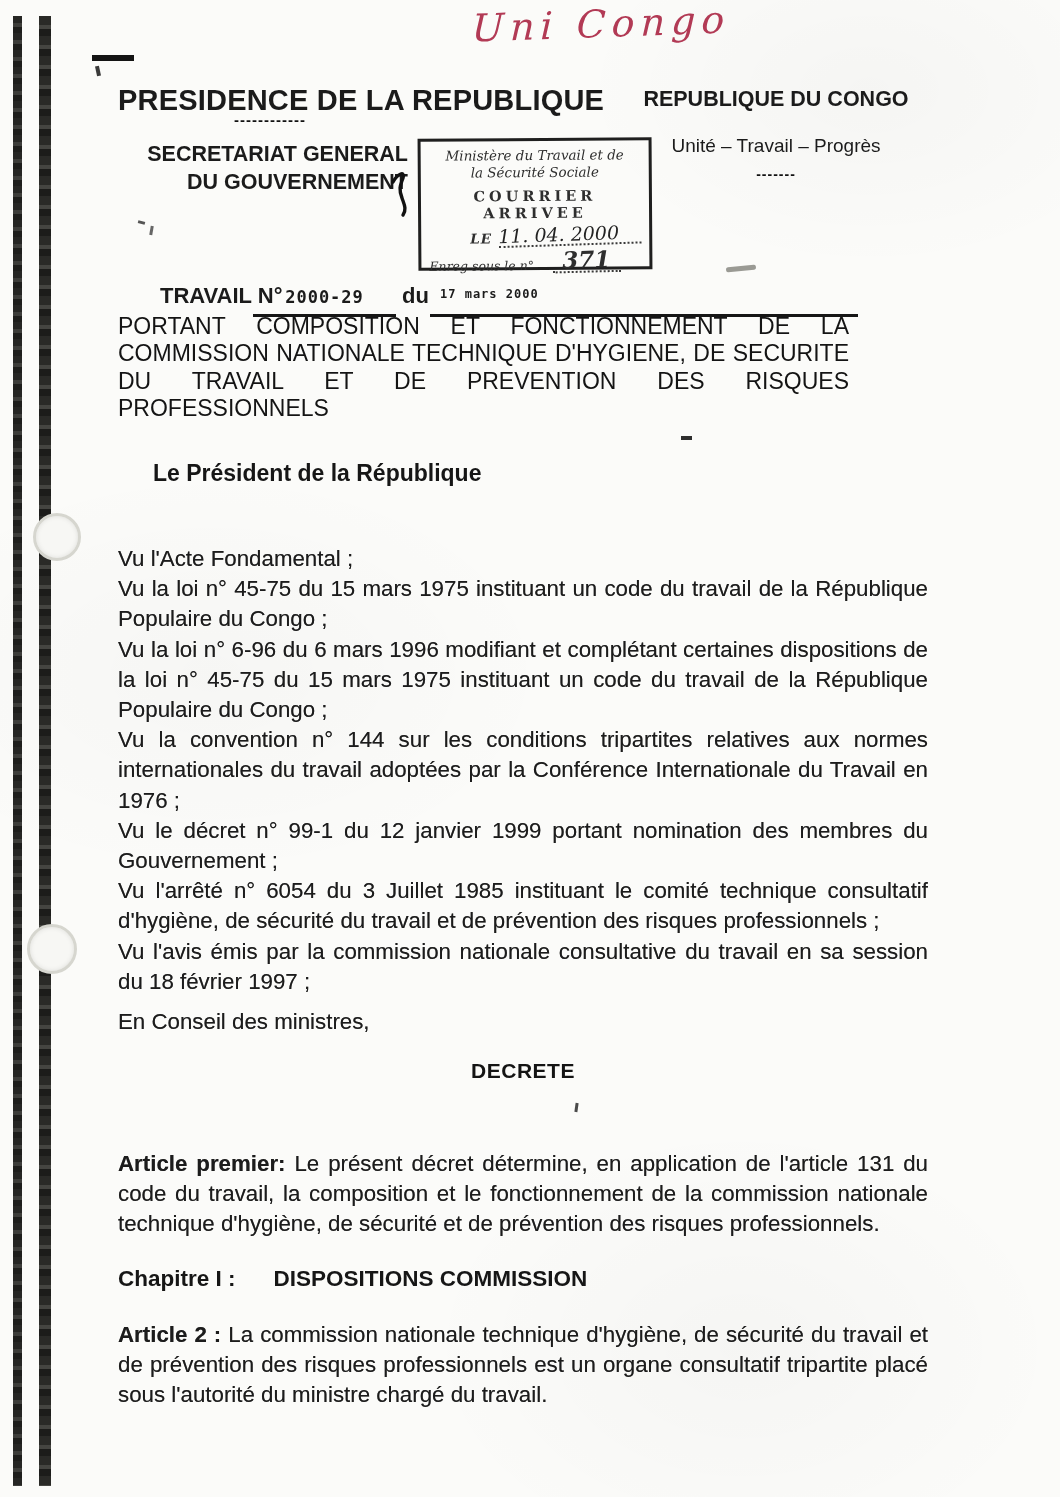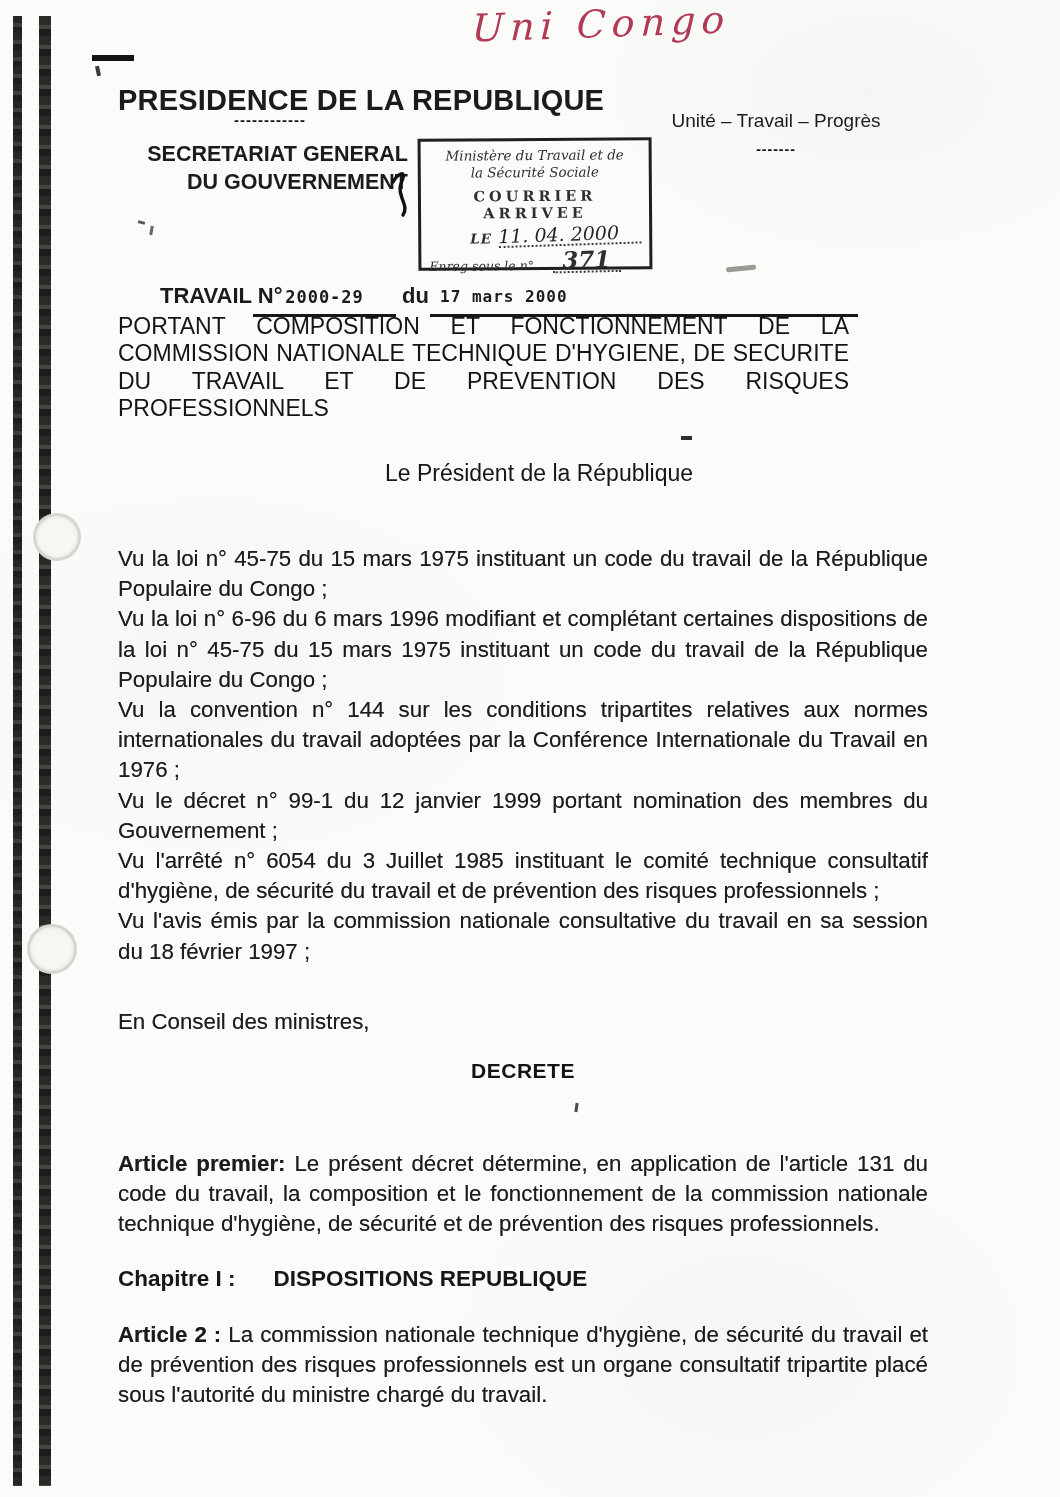--- a/index.html
+++ b/index.html
@@ -68,32 +68,32 @@
   .stamp .hand2{font-style:italic;font-size:23px;font-weight:bold;border-bottom:2px dotted #3a3a3a;
     margin-left:18px;padding:0 10px;transform:rotate(-1deg);line-height:22px;}
 
   
   .dl{position:absolute;top:283px;height:27px;font-size:22px;}
   .dl-label{left:160px;font-weight:bold;}
   .dl-num{left:253px;width:143px;border-bottom:3px solid #161616;text-align:center;
     font-family:"DejaVu Sans Mono", monospace;font-size:17px;font-weight:bold;letter-spacing:1px;padding-top:4px;}
   .dl-du{left:402px;font-weight:bold;}
   .dl-date{left:430px;width:418px;border-bottom:3px solid #161616;
-    font-family:"DejaVu Sans Mono", monospace;font-size:16px;font-weight:bold;letter-spacing:1px;
+    font-family:"DejaVu Sans Mono", monospace;font-size:12px;font-weight:bold;letter-spacing:1px;
     padding:4px 0 0 10px;}
 
   .title-block{
     position:absolute;left:118px;top:313px;width:731px;
     font-weight:normal;font-size:23px;line-height:27.4px;color:#141414;
   }
   .title-block .tl{text-align:justify;text-align-last:justify;}
 
   .heading-president{
-    position:absolute;left:134px;top:460px;width:810px;text-align:center;
-    font-weight:normal;font-size:23px;color:#161616;
+    position:absolute;left:153px;top:460px;width:810px;text-align:left;
+    font-weight:bold;font-size:23px;color:#161616;
   }
 
   .bodytext{font-size:22.3px;line-height:30.2px;color:#1c1c1c;text-shadow:0 0 .4px rgba(20,20,20,.55);}
   .vu-block{position:absolute;left:118px;top:544px;width:810px;}
   .vu-block p{margin:0;text-align:justify;}
 
   .conseil{position:absolute;left:118px;top:1007px;}
   .decrete{position:absolute;left:118px;top:1059px;width:810px;text-align:center;
     font-weight:bold;font-size:21px;letter-spacing:.5px;color:#141414;}
 
@@ -134,20 +134,21 @@
     <div>SECRETARIAT GENERAL</div>
     <div>DU GOUVERNEMENT</div>
   </div>
   <span class="checkmark">
     <svg width="26" height="48" viewBox="0 0 26 48">
       <path d="M3,12 C8,3 15,1 13,8 C11,14 8,18 12,28 C14,34 17,39 13,45" fill="none" stroke="#111" stroke-width="3.4" stroke-linecap="round"></path>
     </svg>
   </span>
 
   <div class="hdr-right">
+    <div class="l1">REPUBLIQUE DU CONGO</div>
     <div class="motto">Unité – Travail – Progrès</div>
     <div class="div">-------</div>
   </div>
 
   <div class="stamp">
     <div class="min">Ministère du Travail et de</div>
     <div class="min">la Sécurité Sociale</div>
     <div class="cour">COURRIER ARRIVEE</div>
     <div class="row">
       <span class="lbl">LE</span>
@@ -171,37 +172,38 @@
     <div class="tl">PORTANT COMPOSITION ET FONCTIONNEMENT DE LA</div>
     <div class="tl">COMMISSION NATIONALE TECHNIQUE D'HYGIENE, DE SECURITE</div>
     <div class="tl">DU TRAVAIL ET DE PREVENTION DES RISQUES PROFESSIONNELS</div>
   </div>
 
   <div class="speck sp3"></div>
 
   <div class="heading-president">Le Président de la République</div>
 
   <div class="vu-block bodytext">
+    <p>Vu l'Acte Fondamental ;</p>
     <p>Vu la loi n° 45-75 du 15 mars 1975 instituant un code du travail de la République Populaire du Congo ;</p>
     <p>Vu la loi n° 6-96 du 6 mars 1996 modifiant et complétant certaines dispositions de la loi n° 45-75 du 15 mars 1975 instituant un code du travail de la République Populaire du Congo ;</p>
     <p>Vu la convention n° 144 sur les conditions tripartites relatives aux normes internationales du travail adoptées par la Conférence Internationale du Travail en 1976 ;</p>
     <p>Vu le décret n° 99-1 du 12 janvier 1999 portant nomination des membres du Gouvernement ;</p>
     <p>Vu l'arrêté n° 6054 du 3 Juillet 1985 instituant le comité technique consultatif d'hygiène, de sécurité du travail et de prévention des risques professionnels ;</p>
     <p>Vu l'avis émis par la commission nationale consultative du travail en sa session du 18 février 1997 ;</p>
   </div>
 
   <div class="conseil bodytext">En Conseil des ministres,</div>
   <div class="decrete">DECRETE</div>
   <div class="speck sp4"></div>
 
   <div class="article art1 bodytext">
     <b>Article premier:</b><span>  Le présent décret détermine, en application de l'article 131 du code du travail, la composition et le fonctionnement de la commission nationale technique d'hygiène, de sécurité et de prévention des risques professionnels.</span>
   </div>
 
   <div class="chapitre">
-    <span>Chapitre I :</span><span class="chap-title">DISPOSITIONS REPUBLIQUE</span>
+    <span>Chapitre I :</span><span class="chap-title">DISPOSITIONS COMMISSION</span>
   </div>
 
   <div class="article art2 bodytext">
     <b>Article 2 :</b><span> La commission nationale technique d'hygiène, de sécurité du travail et de prévention des risques professionnels est un organe consultatif tripartite placé sous l'autorité du ministre chargé du travail.</span>
   </div>
 
 </div>
 
 </body></html>

